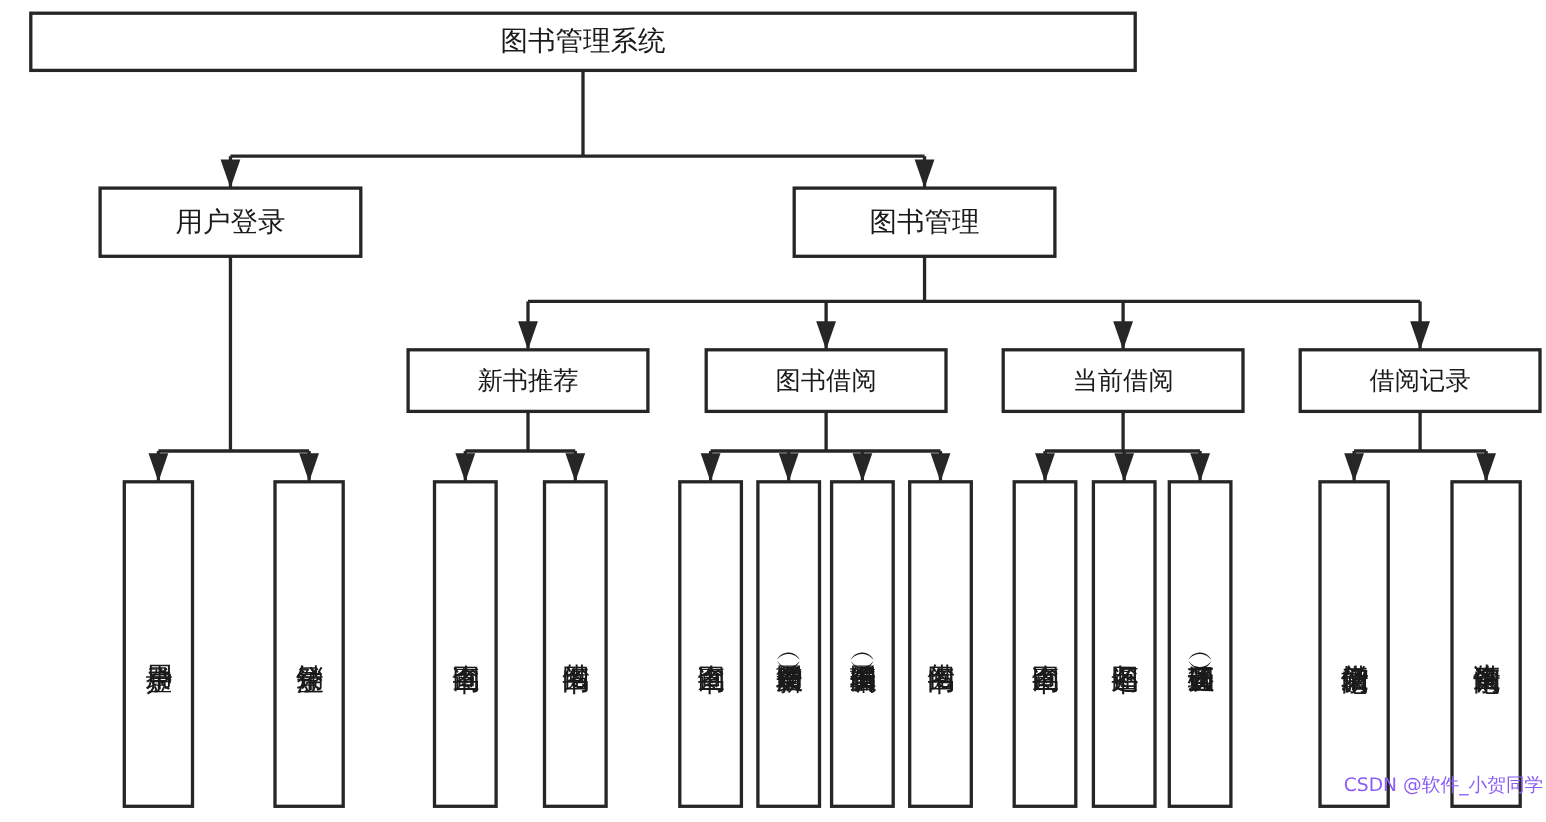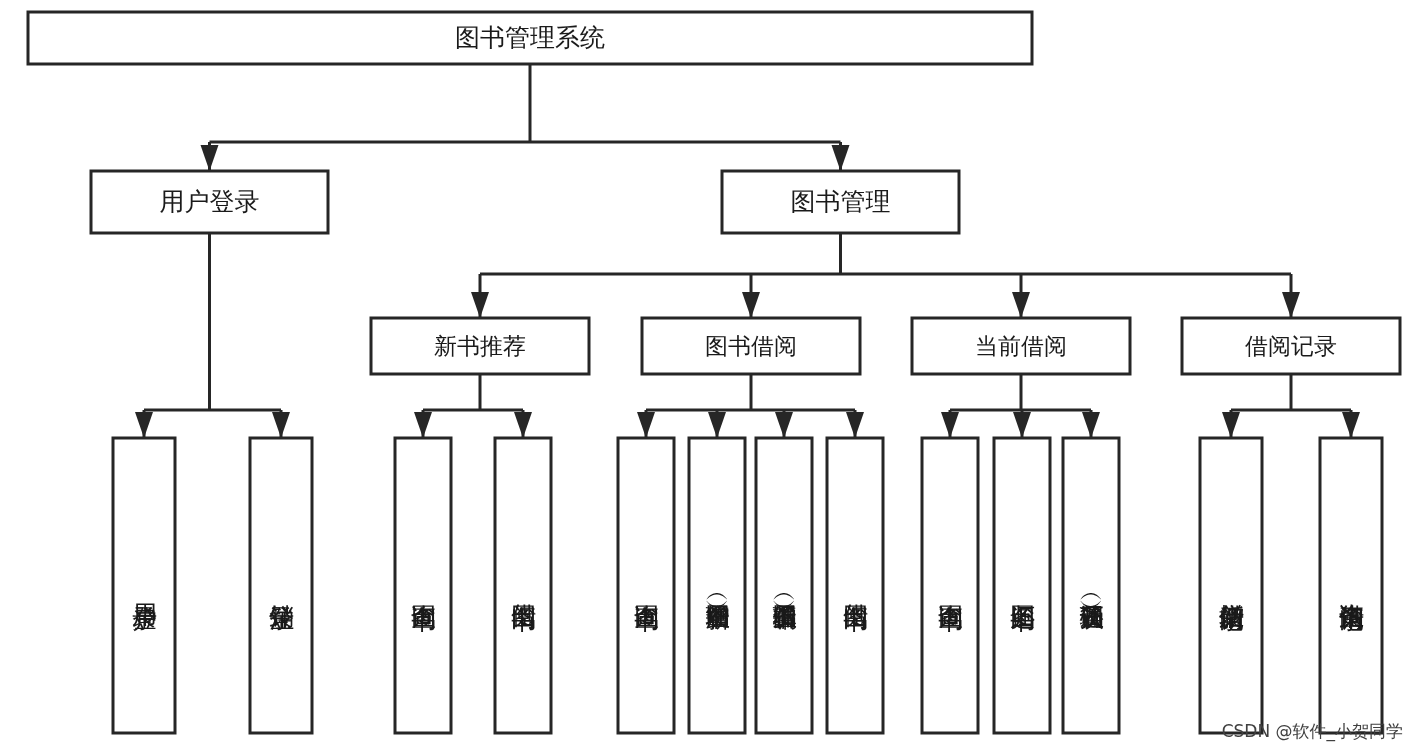--- a/index.html
+++ b/index.html
@@ -69,24 +69,24 @@
     letter-spacing: 1px;
     white-space: nowrap;
   }
   .label-vert.tight {
     font-size: 24px;
     letter-spacing: 0px;
   }
   .watermark {
     position: absolute;
     right: 12px;
-    bottom: 4px;
+    bottom: 22px;
     font-family: "DejaVu Sans", "Liberation Sans", sans-serif;
     font-size: 17px;
-    color: #404040;
+    color: #8b5cf6;
     white-space: nowrap;
     pointer-events: none;
   }
 </style>
 </head>
 <body>
 
 <div id="diagram-root">
 
   <svg class="diagram-canvas" id="diagram-svg" viewBox="0 0 1405 747" xmlns="http://www.w3.org/2000/svg">

